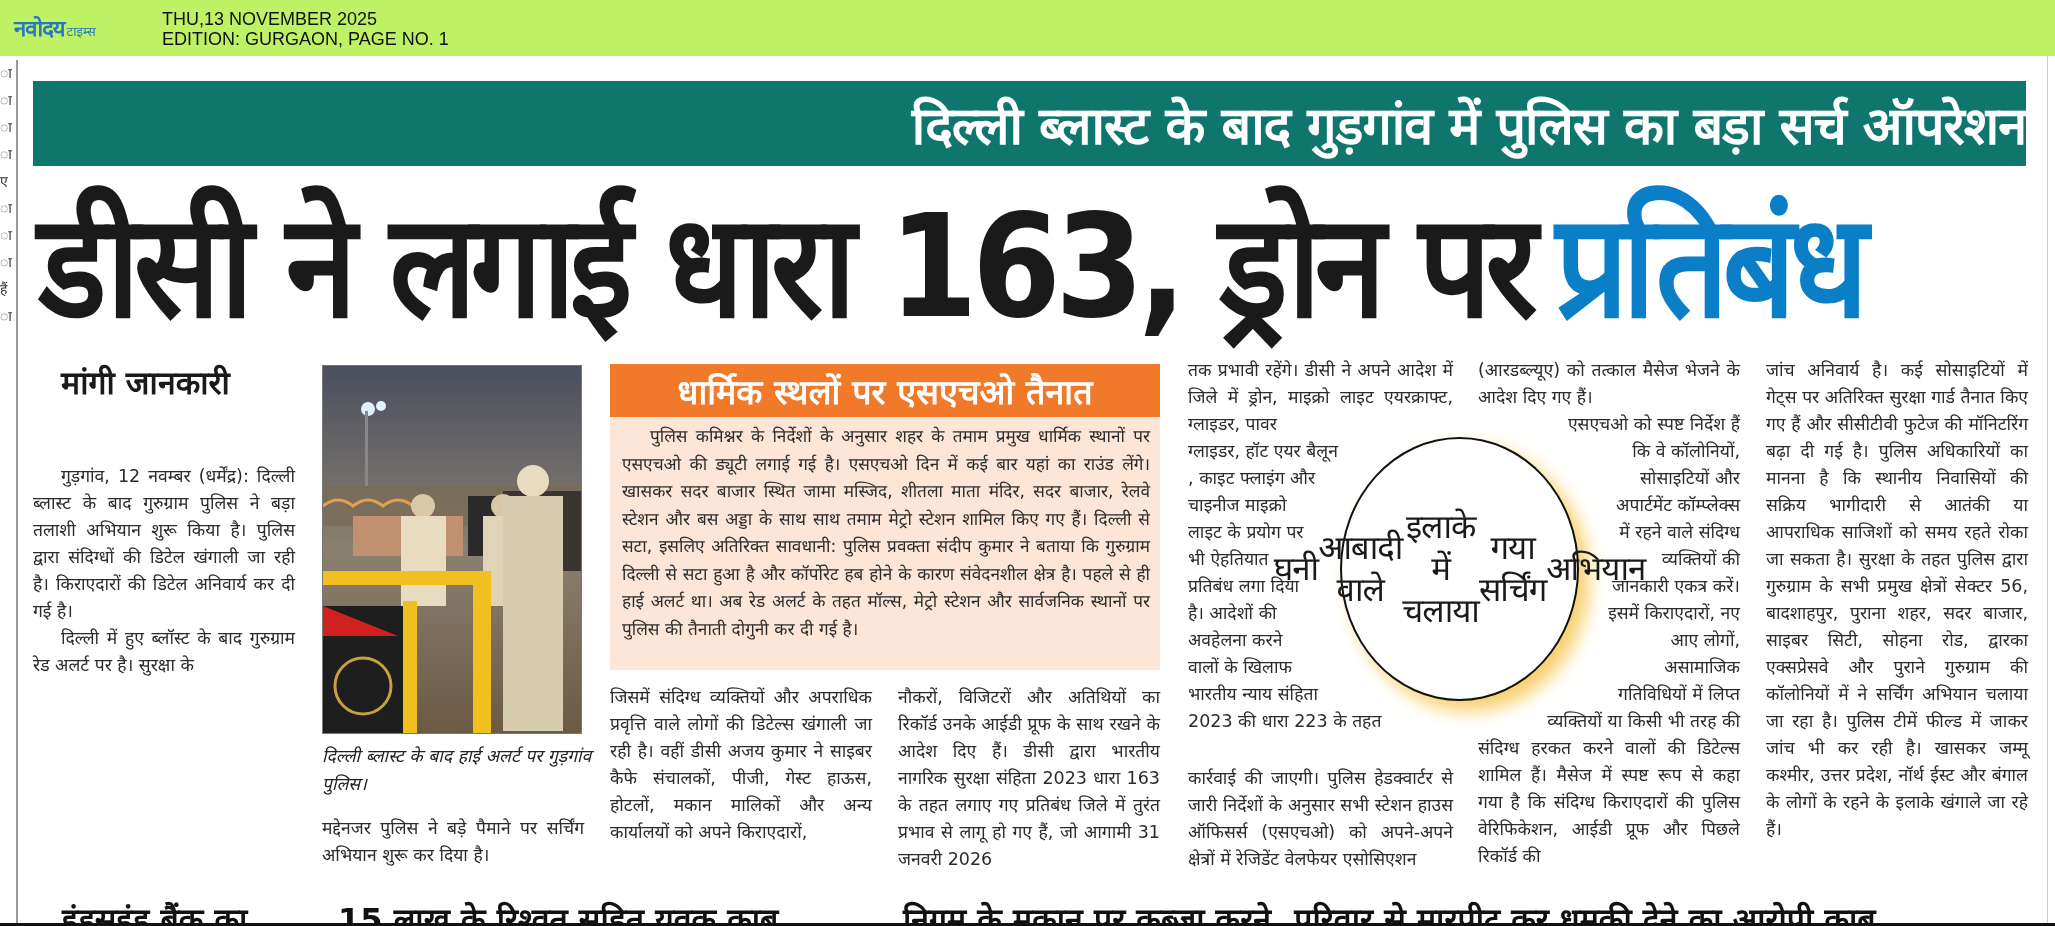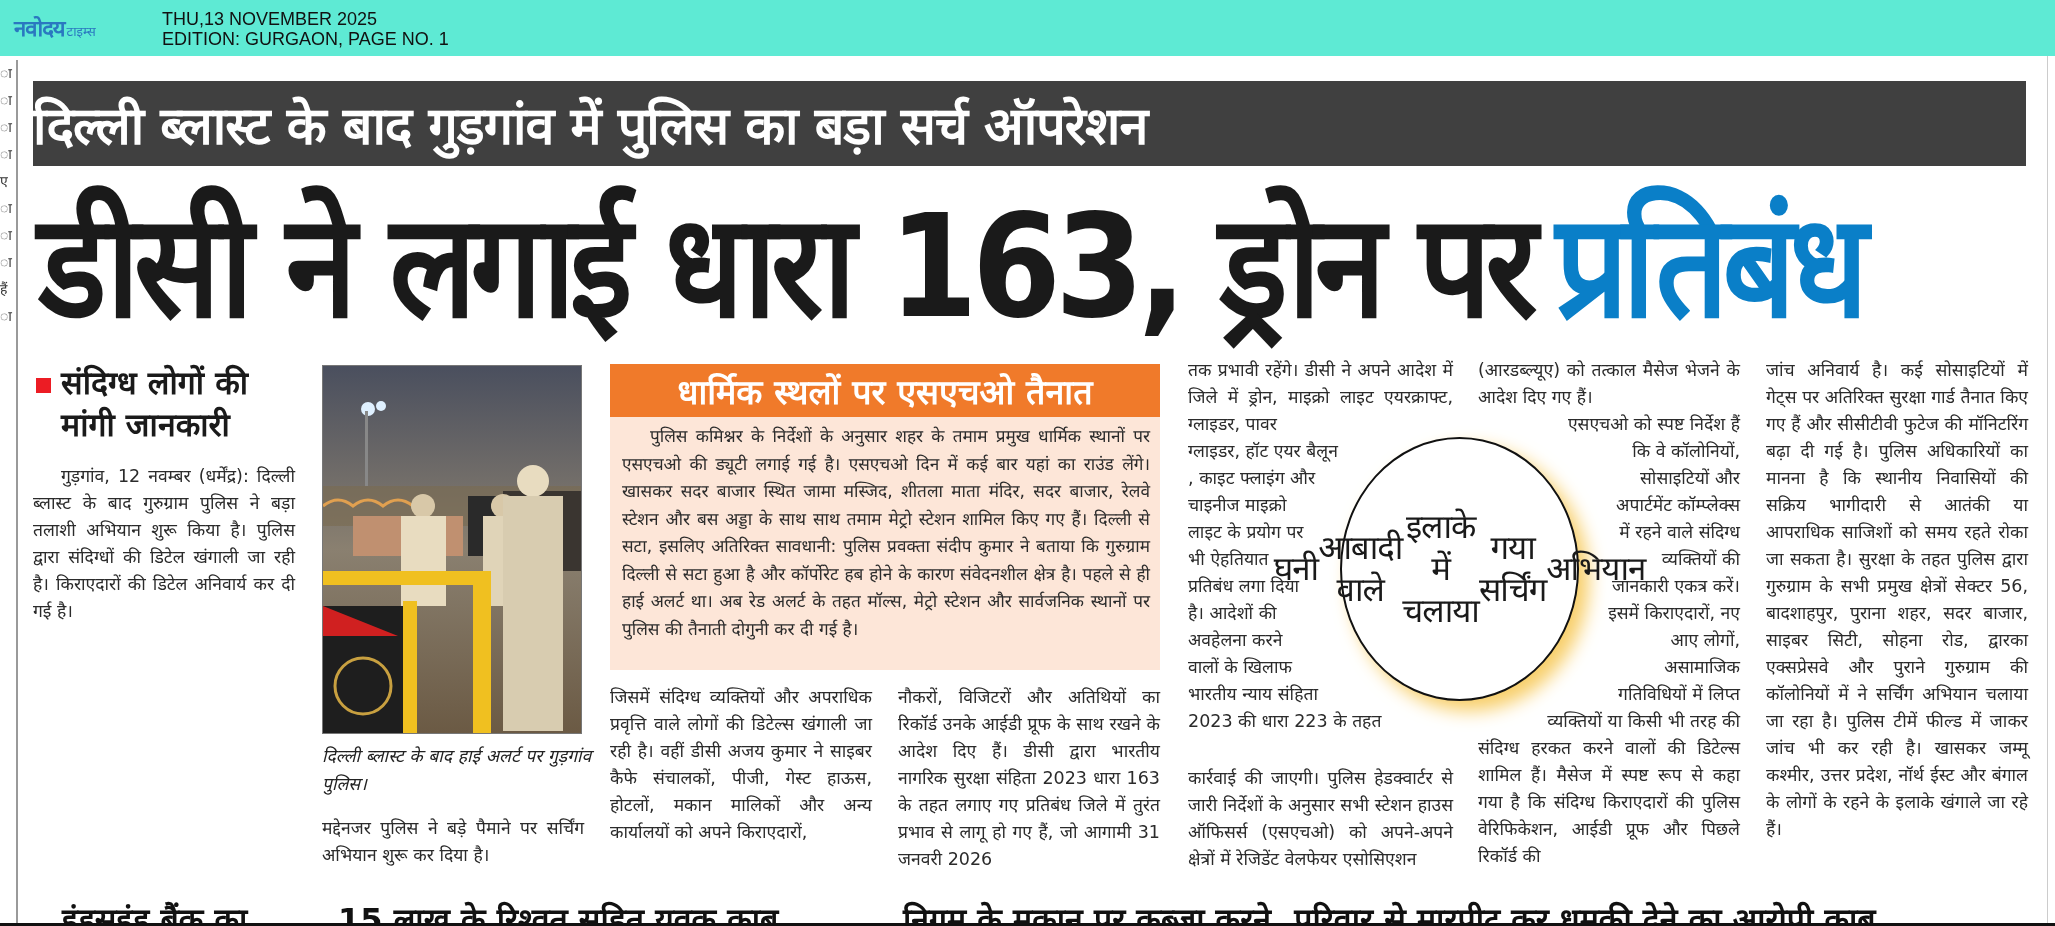--- a/index.html
+++ b/index.html
@@ -1,25 +1,25 @@
 <!DOCTYPE html>
 <html><head>
 <meta charset="utf-8">
 <style>
   html, body { margin:0; padding:0; }
   body { width:2055px; height:926px; overflow:hidden; background:#ffffff; font-family:"DejaVu Sans", sans-serif; color:#222; position:relative; }
-  .topbar { position:absolute; left:0; top:0; width:2055px; height:56px; background:#5eead4; }
+  .topbar { position:absolute; left:0; top:0; width:2055px; height:56px; background:#bef264; }
   .logo { position:absolute; left:14px; top:12px; display:flex; align-items:baseline; }
   .logo-main { font-family:"DejaVu Sans", sans-serif; font-weight:bold; font-size:22px; color:#2a78c0; letter-spacing:-1px; }
   .logo-sub { font-family:"DejaVu Sans", sans-serif; font-size:13px; color:#2a78c0; margin-left:2px; }
   .edition { position:absolute; left:162px; top:9px; font-family:"Liberation Sans", sans-serif; font-size:18px; line-height:20px; color:#111; }
   .page { position:absolute; left:0; top:56px; width:2055px; height:870px; background:#fff; }
   .left-gutter { position:absolute; left:0; top:60px; width:16px; height:810px; overflow:hidden; font-family:"DejaVu Sans", sans-serif; font-size:14px; line-height:27px; color:#333; }
   .gutter-rule { position:absolute; left:16px; top:60px; width:2px; height:866px; background:#9a9a9a; }
-  .red-banner { position:absolute; left:33px; top:81px; width:1993px; height:85px; background:#404040; display:flex; align-items:center; justify-content:flex-start; }
+  .red-banner { position:absolute; left:33px; top:81px; width:1993px; height:85px; background:#0f766e; display:flex; align-items:center; justify-content:flex-end; }
   .red-banner span { color:#fff; font-family:"DejaVu Sans", sans-serif; font-weight:bold; font-size:52px; letter-spacing:-1px; }
   .main-headline { position:absolute; left:38px; top:180px; width:1990px; height:160px; display:flex; align-items:center; white-space:nowrap; }
   .main-headline .black { font-family:"DejaVu Sans", sans-serif; font-weight:bold; font-size:128px; color:#1a1a1a; letter-spacing:-6px; transform:scaleY(1.12); display:inline-block; }
   .main-headline .blue { font-family:"DejaVu Sans", sans-serif; font-weight:bold; font-size:128px; color:#0a7fc8; letter-spacing:-6px; transform:scaleY(1.12); display:inline-block; margin-left:24px; }
   .col { position:absolute; font-family:"DejaVu Sans", sans-serif; font-size:17.5px; line-height:27px; color:#2b2b2b; text-align:justify; }
   .subhead { position:absolute; left:36px; top:362px; font-family:"DejaVu Sans", sans-serif; font-weight:bold; font-size:32px; line-height:42px; color:#1a1a1a; }
   .bullet { display:inline-block; width:15px; height:15px; background:#ec1c24; margin-right:10px; vertical-align:middle; }
   .indent { text-indent:28px; }
   .photo { position:absolute; left:322px; top:365px; width:258px; height:367px; border:1px solid #777; overflow:hidden; }
   .caption { position:absolute; left:322px; top:742px; width:270px; font-family:"DejaVu Sans", sans-serif; font-style:italic; font-size:17.5px; line-height:28px; color:#222; }
@@ -58,25 +58,25 @@
 <div class="red-banner">
   <span>दिल्ली ब्लास्ट के बाद गुड़गांव में पुलिस का बड़ा सर्च ऑपरेशन</span>
 </div>
 
 <div class="main-headline">
   <span class="black">डीसी ने लगाई धारा 163, ड्रोन पर</span>
   <span class="blue">प्रतिबंध</span>
 </div>
 
 <div class="subhead">
-  <div><span class="bullet"></span><span>संदिग्ध लोगों की</span></div>
   <div style="padding-left:25px;">मांगी जानकारी</div>
 </div>
 <div class="col" style="left:33px; top:463px; width:262px;">
   <div class="indent">गुड़गांव, 12 नवम्बर (धर्मेंद्र): दिल्ली ब्लास्ट के बाद गुरुग्राम पुलिस ने बड़ा तलाशी अभियान शुरू किया है। पुलिस द्वारा संदिग्धों की डिटेल खंगाली जा रही है। किराएदारों की डिटेल अनिवार्य कर दी गई है।</div>
+  <div class="indent">दिल्ली में हुए ब्लॉस्ट के बाद गुरुग्राम रेड अलर्ट पर है। सुरक्षा के</div>
 </div>
 
 <div class="photo">
   <svg width="258" height="367" viewBox="0 0 258 367">
     <defs>
       <linearGradient id="sky" x1="0" y1="0" x2="0" y2="1">
         <stop offset="0" stop-color="#4a4f5e"></stop>
         <stop offset="0.5" stop-color="#8a8070"></stop>
         <stop offset="1" stop-color="#6b5a44"></stop>
       </linearGradient>

